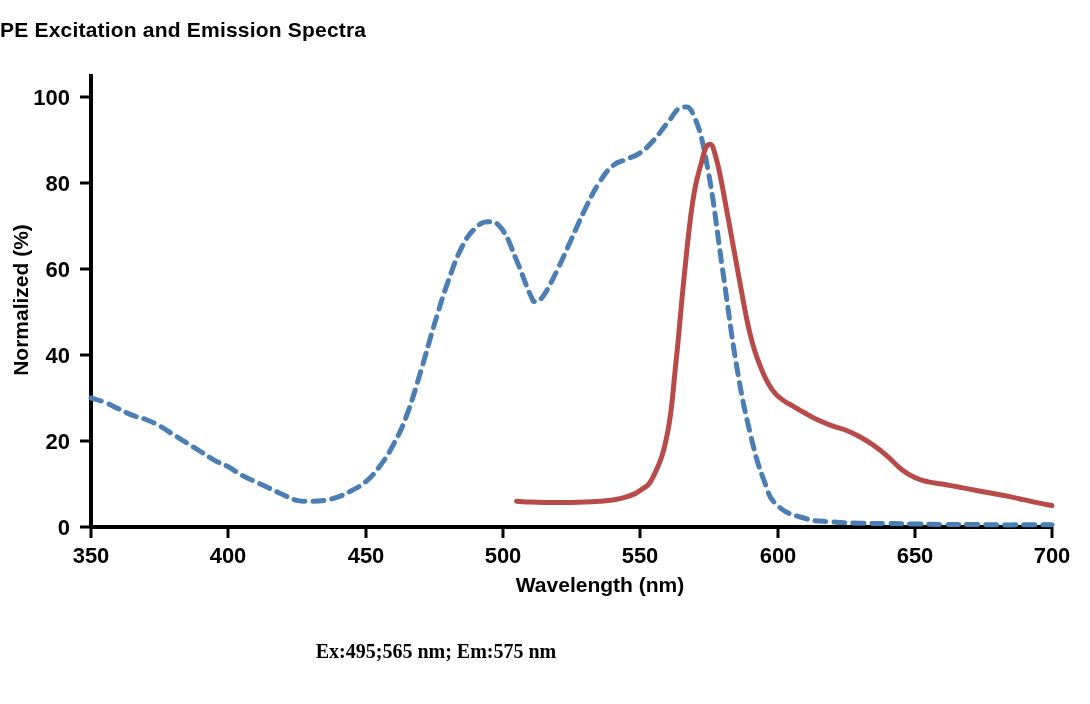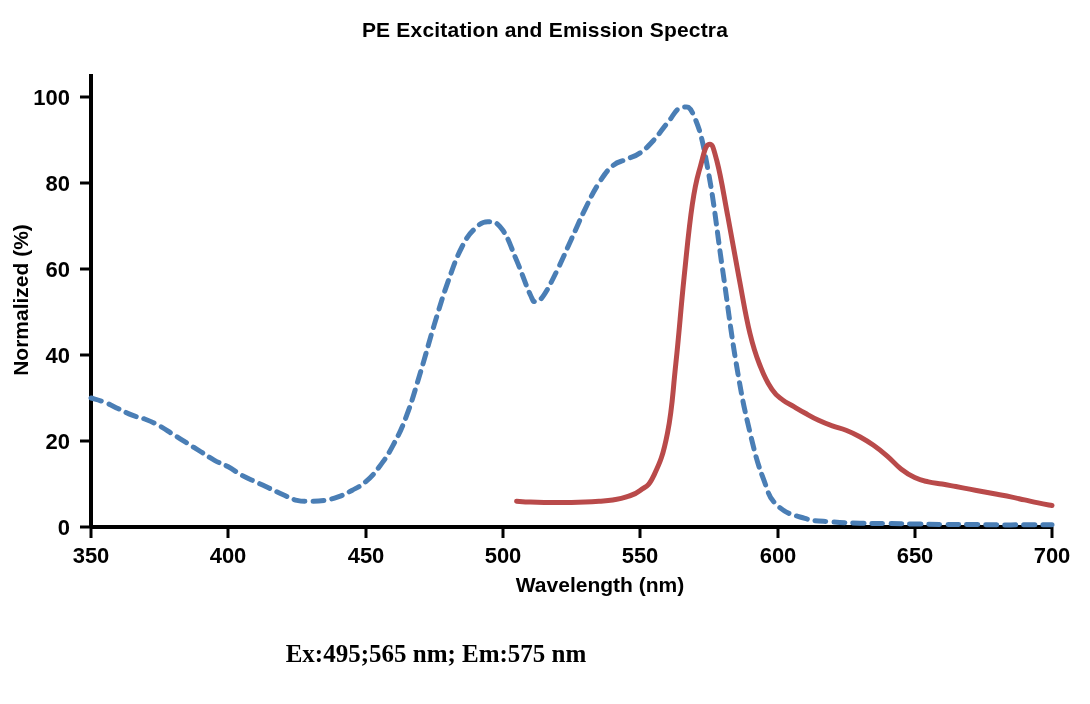--- a/index.html
+++ b/index.html
@@ -17,40 +17,40 @@
     position: relative;
     width: 1090px;
     height: 704px;
     background: #ffffff;
   }
   #chart-title {
     position: absolute;
     top: 18px;
     left: 0;
     width: 1090px;
-    text-align: center;
+    text-align: left;
     font-family: "Liberation Sans", sans-serif;
     font-size: 21px;
     font-weight: bold;
     color: #000000;
     letter-spacing: 0.2px;
   }
   #plot-svg {
     position: absolute;
     top: 0;
     left: 0;
   }
   #caption {
     position: absolute;
     top: 640px;
     left: 0;
     width: 872px;
     text-align: center;
     font-family: "Liberation Serif", serif;
-    font-size: 25px;
+    font-size: 20px;
     font-weight: bold;
     color: #000000;
   }
   .tick-label {
     font-family: "Liberation Sans", sans-serif;
     font-size: 22px;
     font-weight: bold;
     fill: #000000;
   }
   .axis-title {

